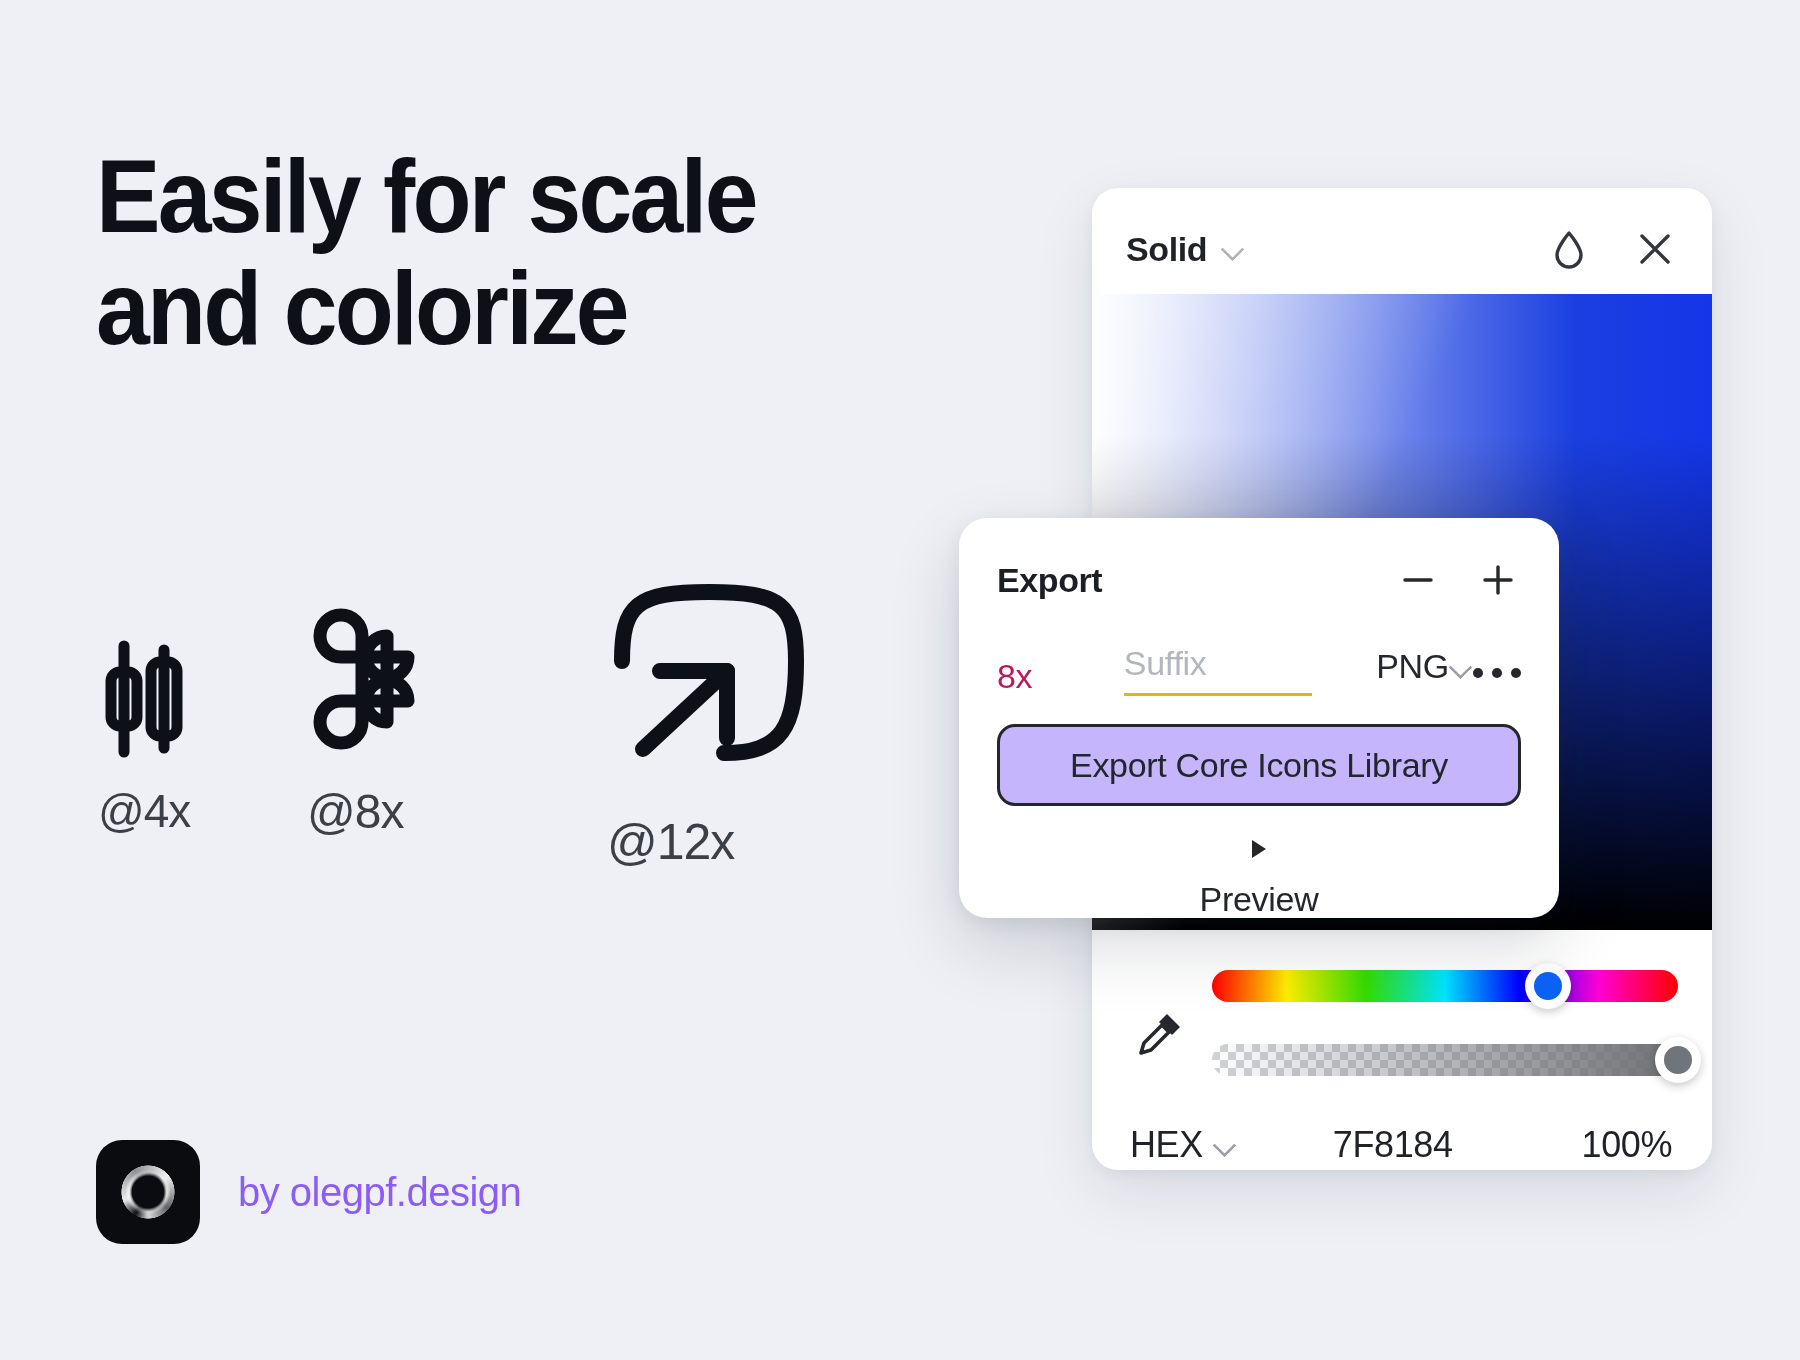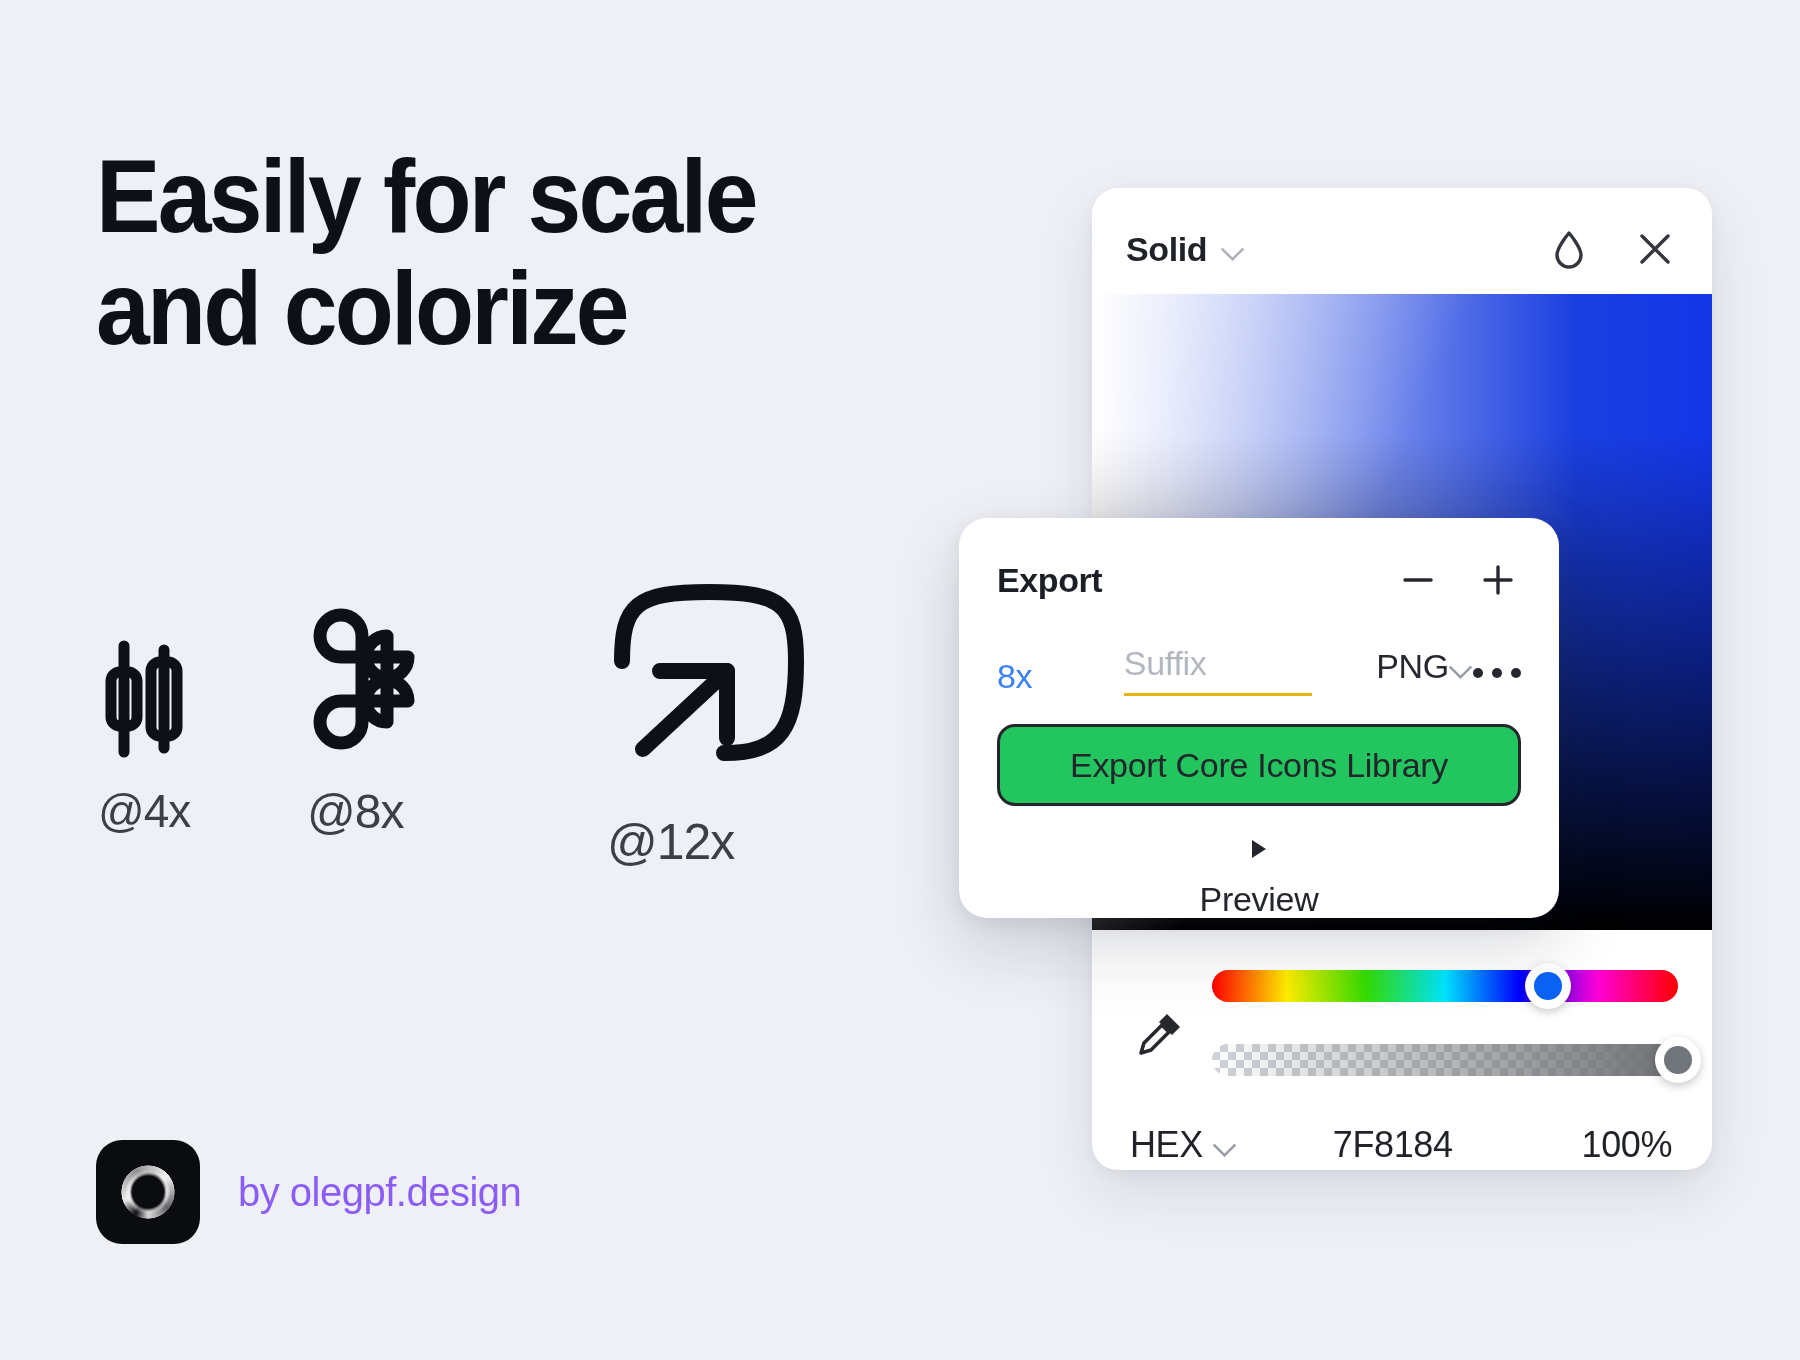--- a/index.html
+++ b/index.html
@@ -310,21 +310,21 @@
   }
 
   .settings-row {
     display: flex;
     align-items: flex-end;
     margin-top: 26px;
     height: 62px;
   }
   .scale-val {
     font-size: 34px;
-    color: #3b82f6;
+    color: #be185d;
     width: 132px;
     letter-spacing: -0.3px;
     cursor: text;
   }
   .suffix-field {
     width: 196px;
     border-bottom: 3px solid #eab308;
     padding-bottom: 10px;
   }
   .suffix-field .ph {
@@ -358,21 +358,21 @@
     background: #25282e;
     display: block;
   }
 
   .export-action {
     margin-top: 28px;
     height: 82px;
     width: 100%;
     border: 3px solid #23262b;
     border-radius: 18px;
-    background: #22c55e;
+    background: #c4b5fd;
     display: flex;
     align-items: center;
     justify-content: center;
     font-size: 34px;
     color: #23262b;
     letter-spacing: -0.3px;
     cursor: pointer;
     font-family: "Liberation Sans", sans-serif;
   }
 

